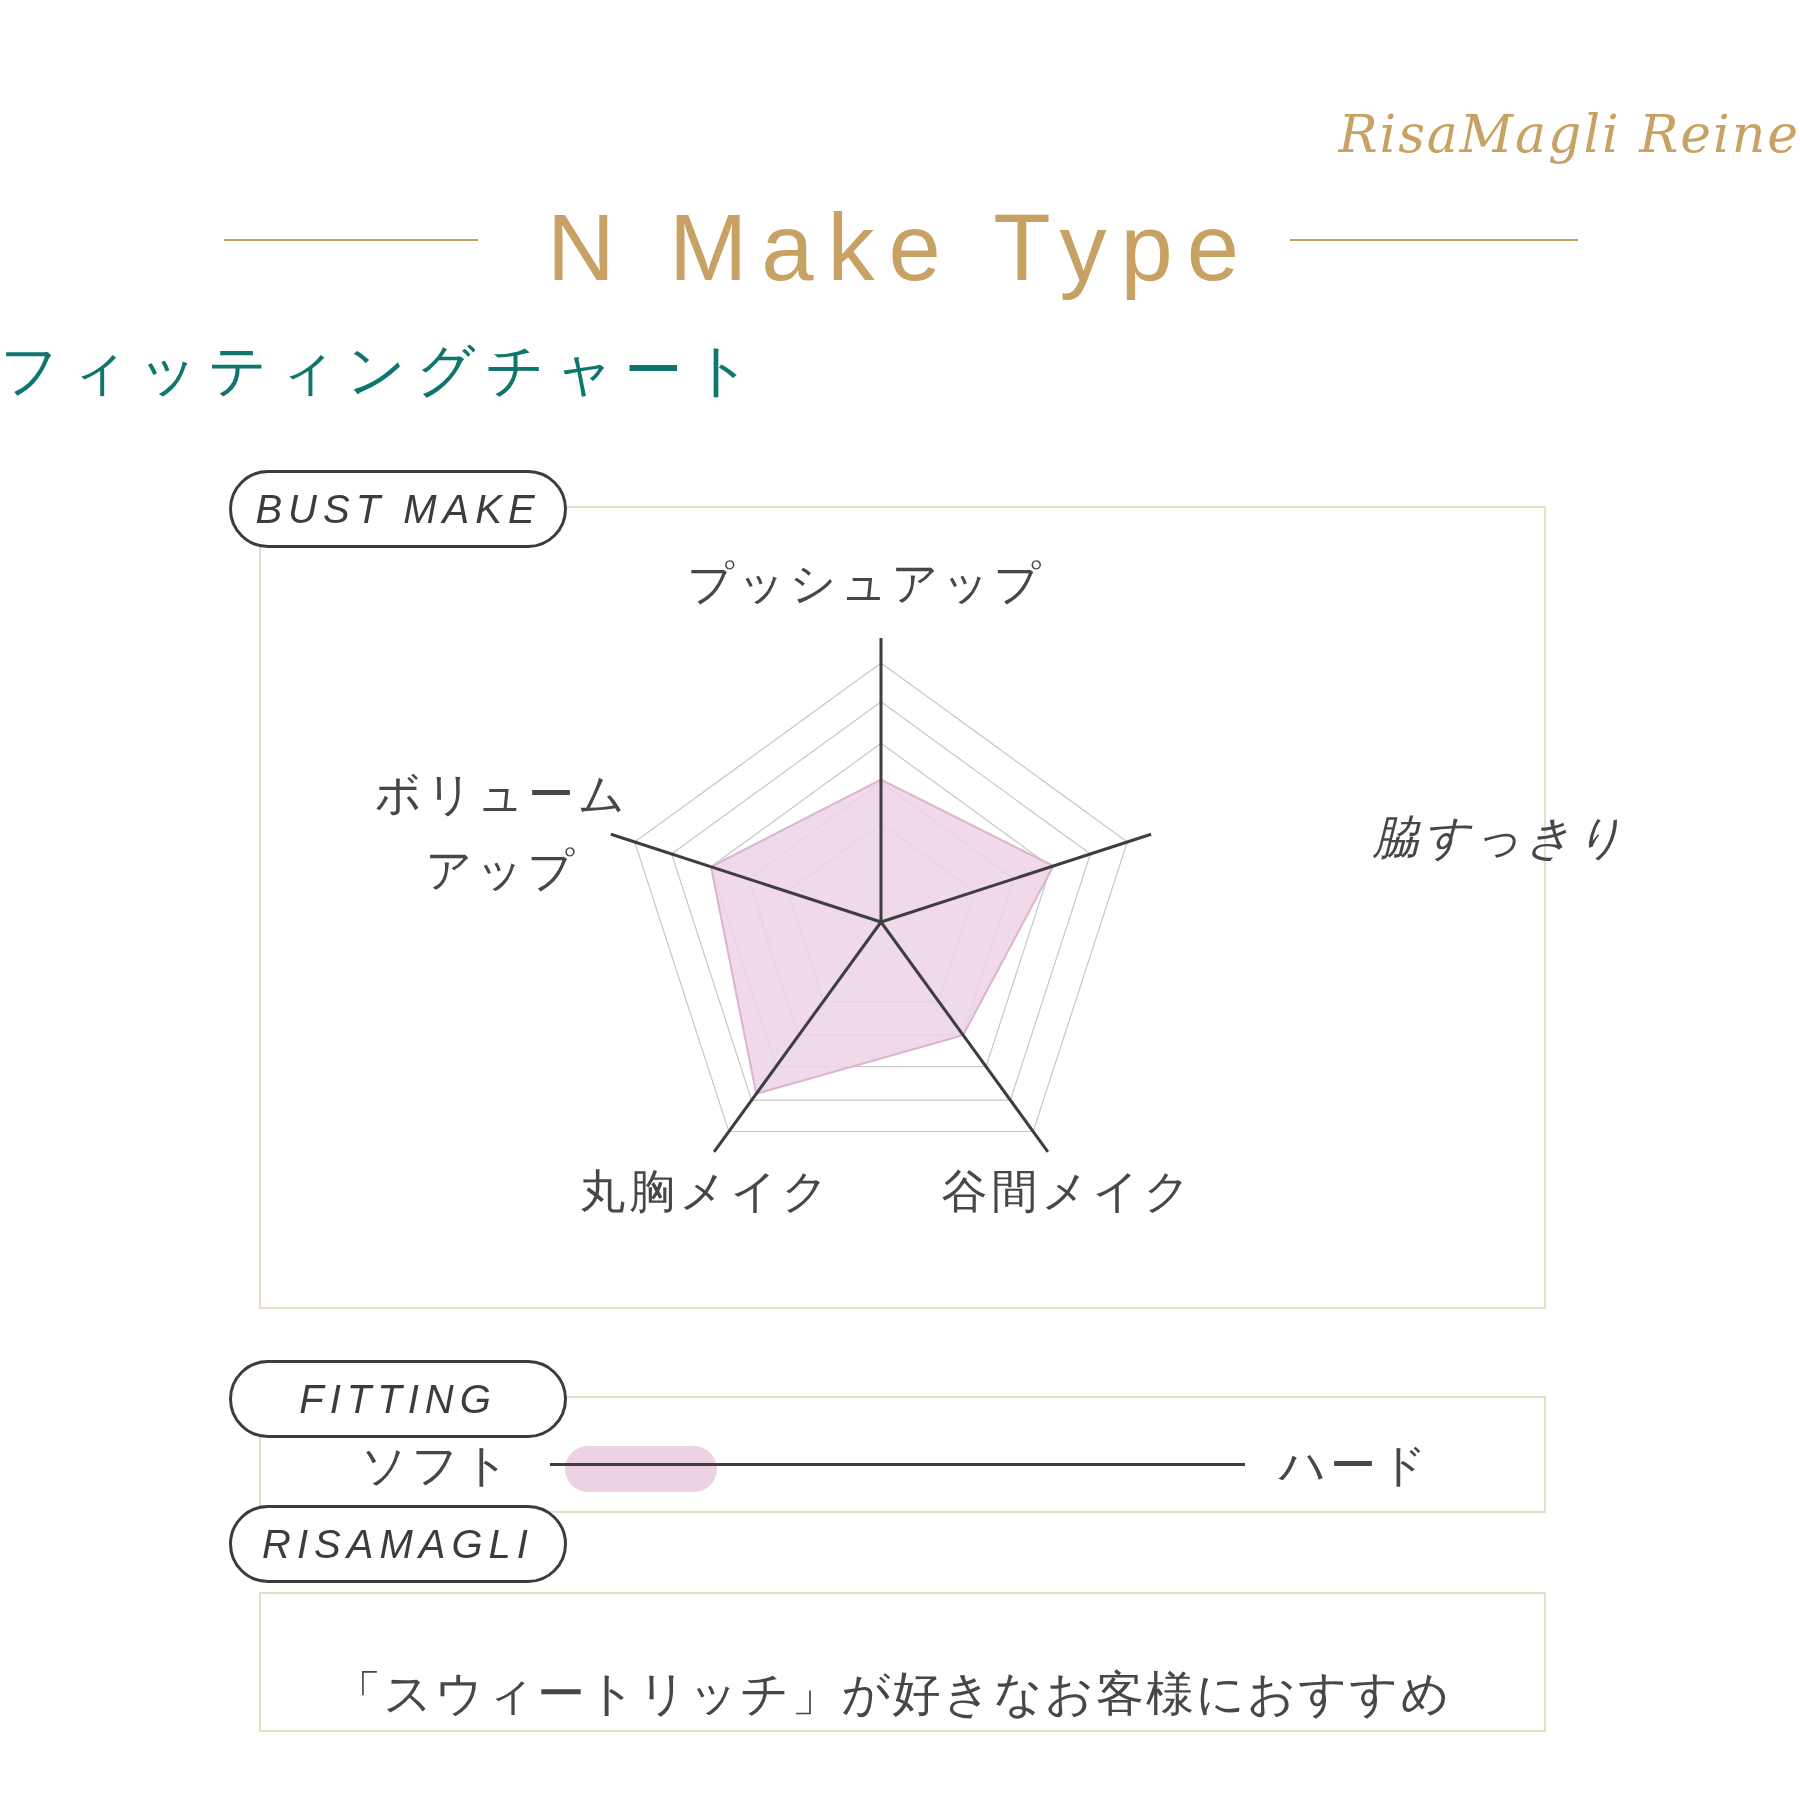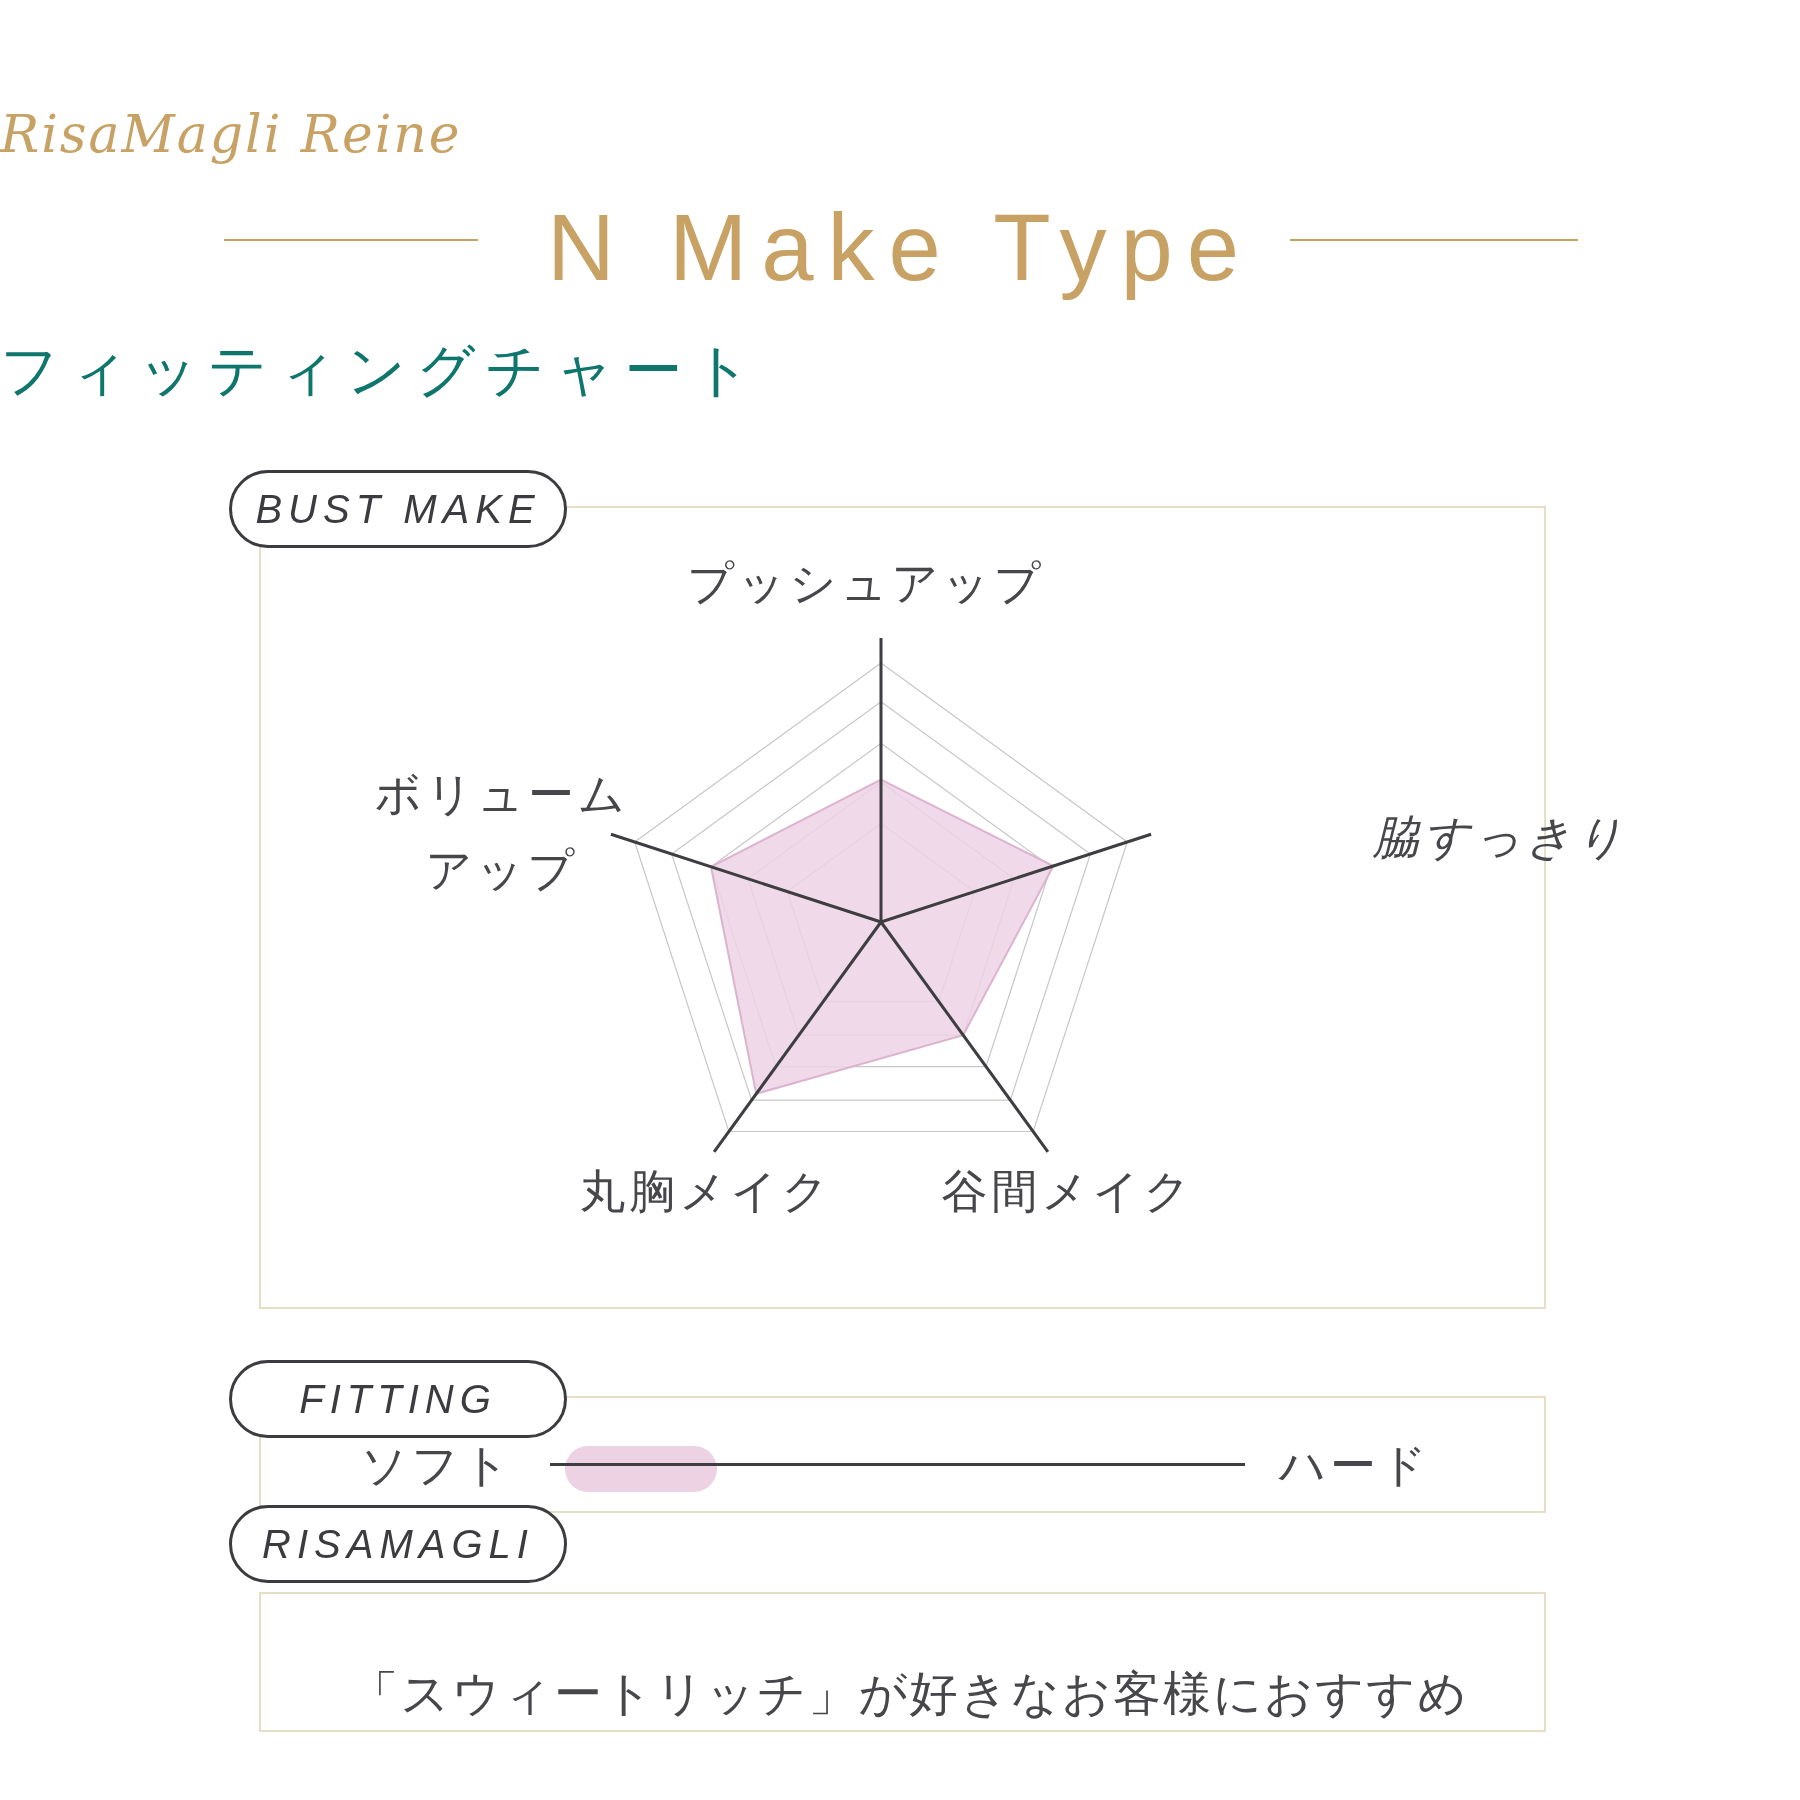--- a/index.html
+++ b/index.html
@@ -5,21 +5,21 @@
   html,body{margin:0;padding:0;background:#fff;}
   .page{
     position:relative;width:1800px;height:1800px;background:#ffffff;overflow:hidden;
     font-family:"Liberation Sans","DejaVu Sans",sans-serif;color:#46464a;
   }
   .abs{position:absolute;}
   .ctr{transform:translate(-50%,-50%);}
 
   
   .brand{
-    left:0;right:0;top:104px;text-align:left;
+    left:0;right:0;top:104px;text-align:right;
     font-family:"DejaVu Serif","Liberation Serif",serif;font-style:italic;
     font-size:52px;letter-spacing:2px;color:#c8a264;
   }
   .title{
     left:0;right:0;top:186px;text-align:center;
     font-size:94px;letter-spacing:14px;color:#c8a264;font-weight:normal;margin:8px;
   }
   .title-line{height:2px;background:#c8a264;top:239px;}
   .title-line.left{left:224px;width:254px;}
   .title-line.right{left:1290px;width:288px;}
@@ -56,21 +56,21 @@
 
   
   .slider-label{font-size:46px;letter-spacing:4px;color:#47474b;}
   .slider-label.soft{left:437px;top:1466px;}
   .slider-label.hard{left:1355px;top:1466px;text-align:right;}
   .track{left:550px;top:1463px;width:695px;height:3px;background:#3d3d42;z-index:2;}
   .handle{top:1446px;height:46px;border-radius:23px;background:#edd2e4;z-index:1;}
 
   
   .note{
-    left:268px;top:1662px;width:1283px;text-align:center;
+    left:251px;top:1662px;width:1283px;text-align:center;
     font-size:48px;letter-spacing:2px;color:#47474b;
   }
 </style>
 </head>
 <body>
 
 <div class="page">
 
   <div class="abs brand">RisaMagli Reine</div>
   <div class="abs title-line left"></div>

